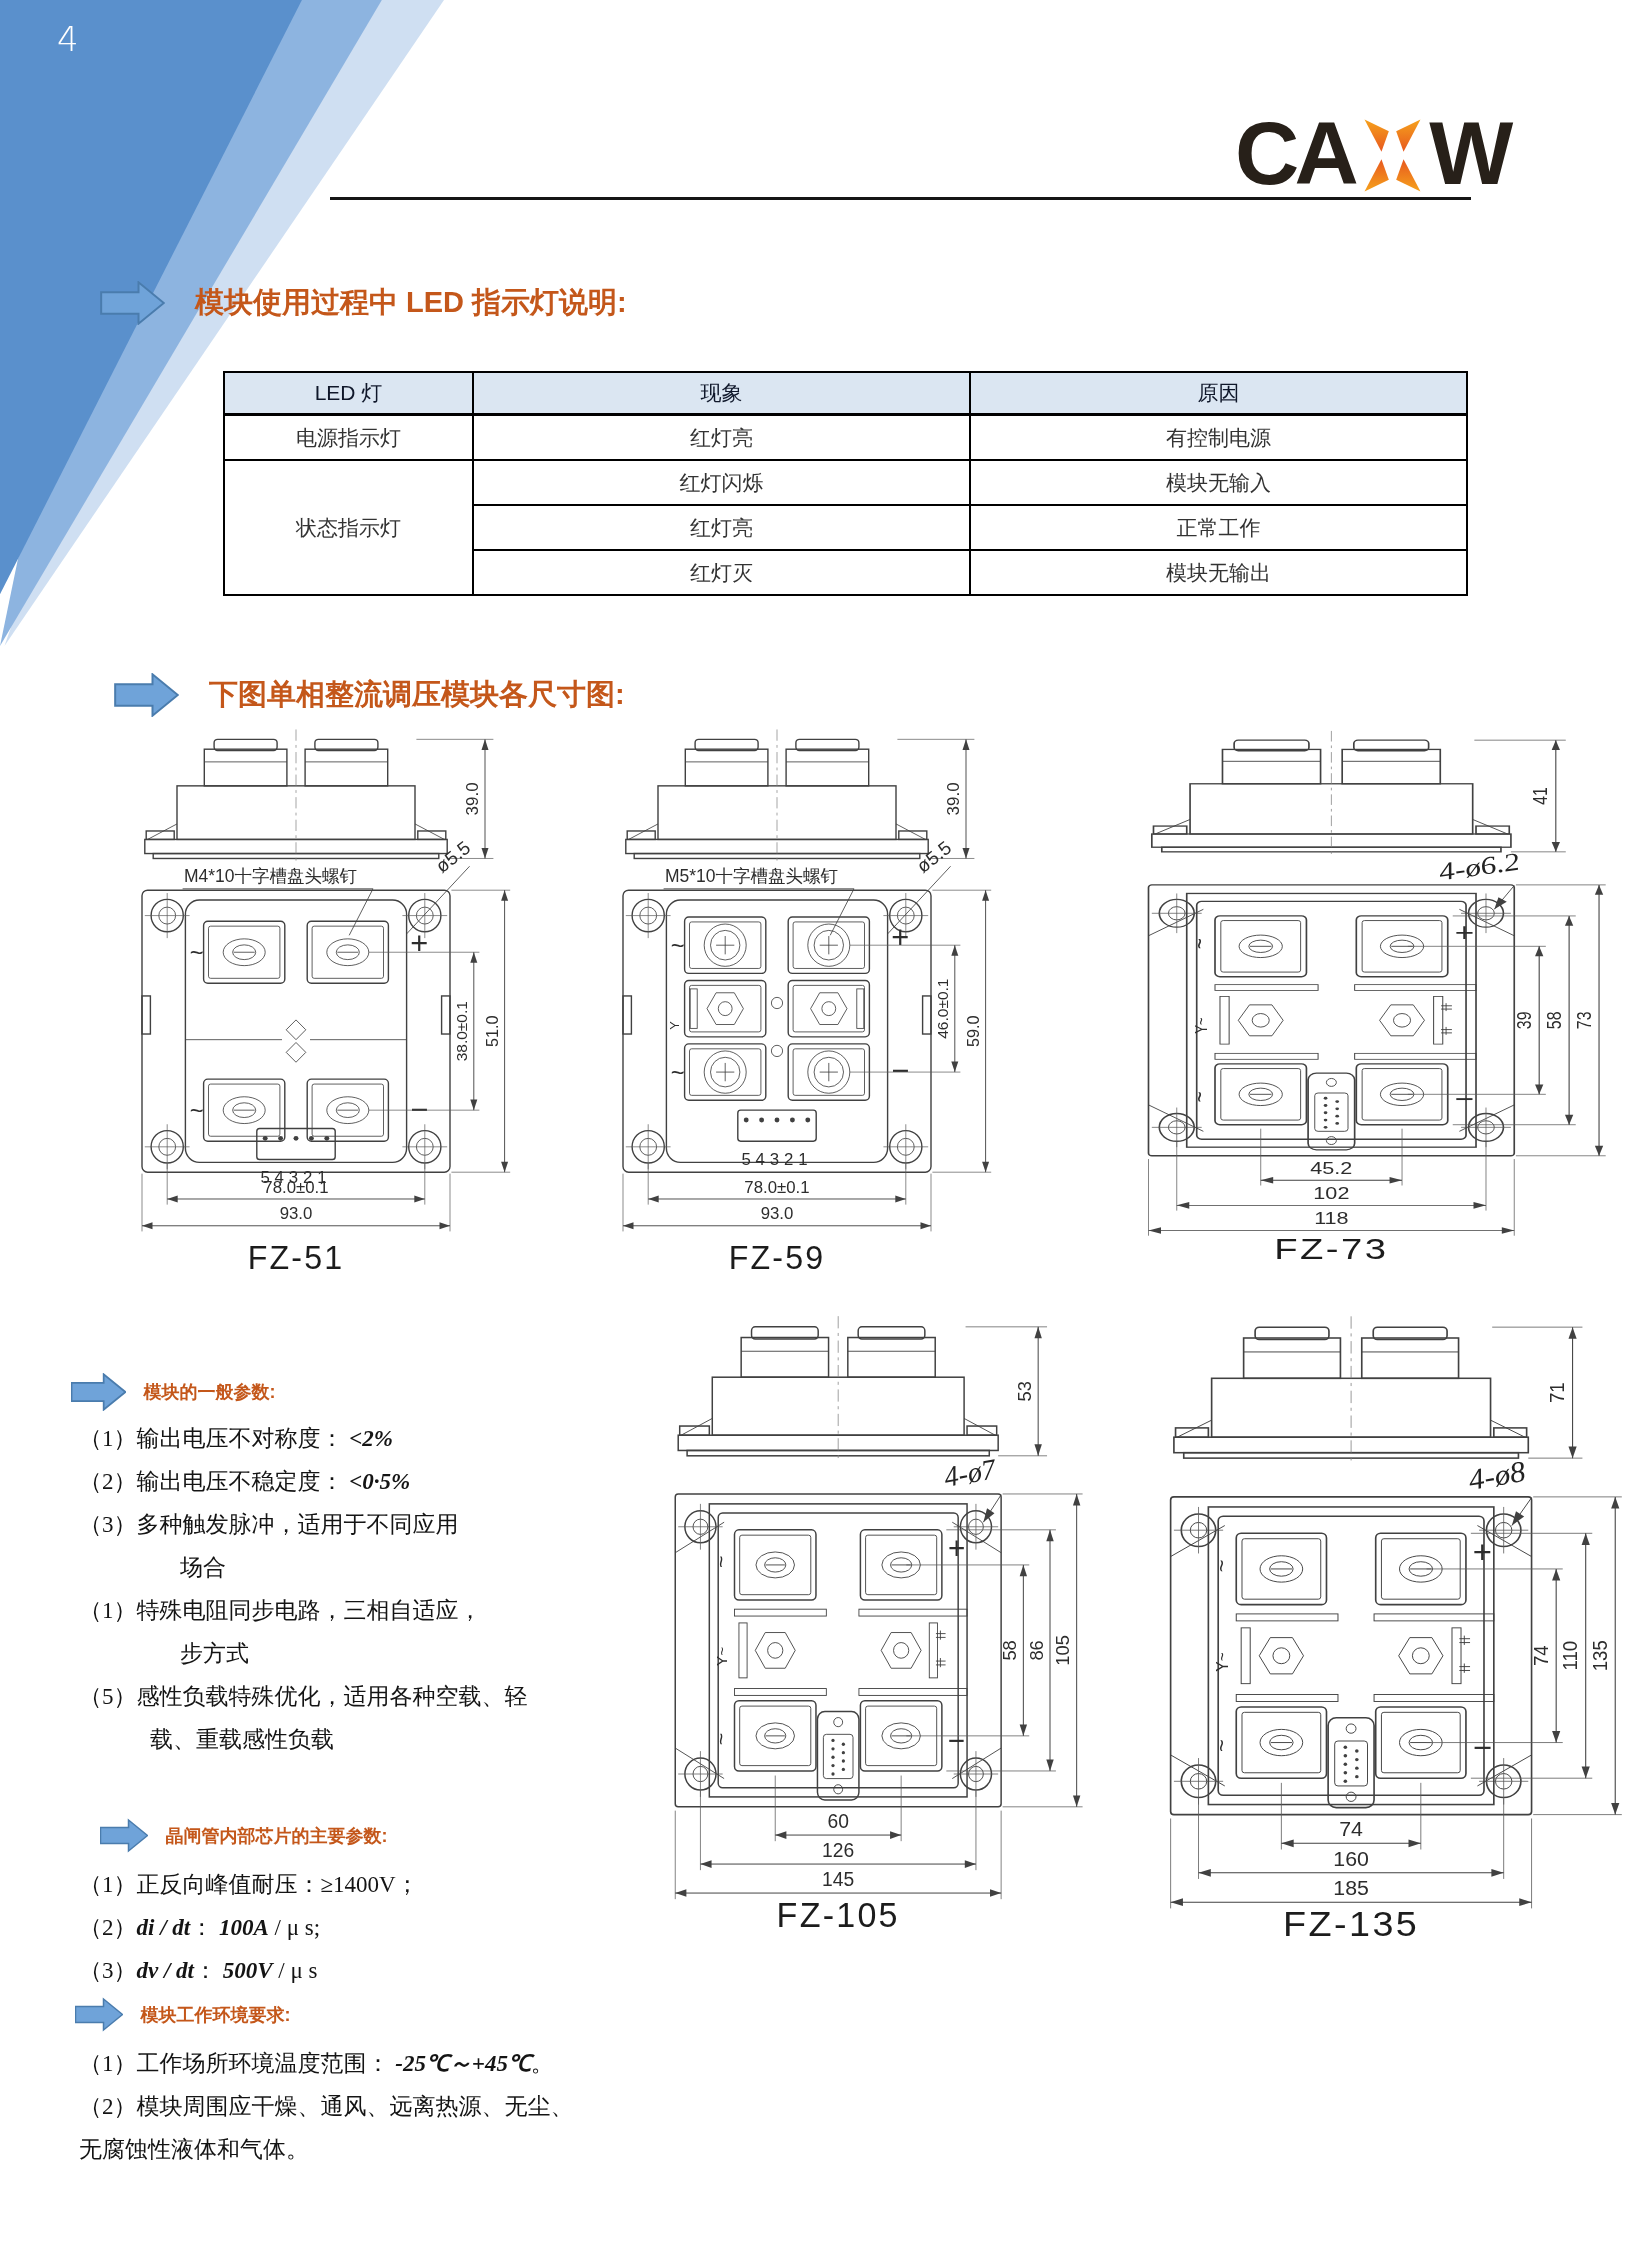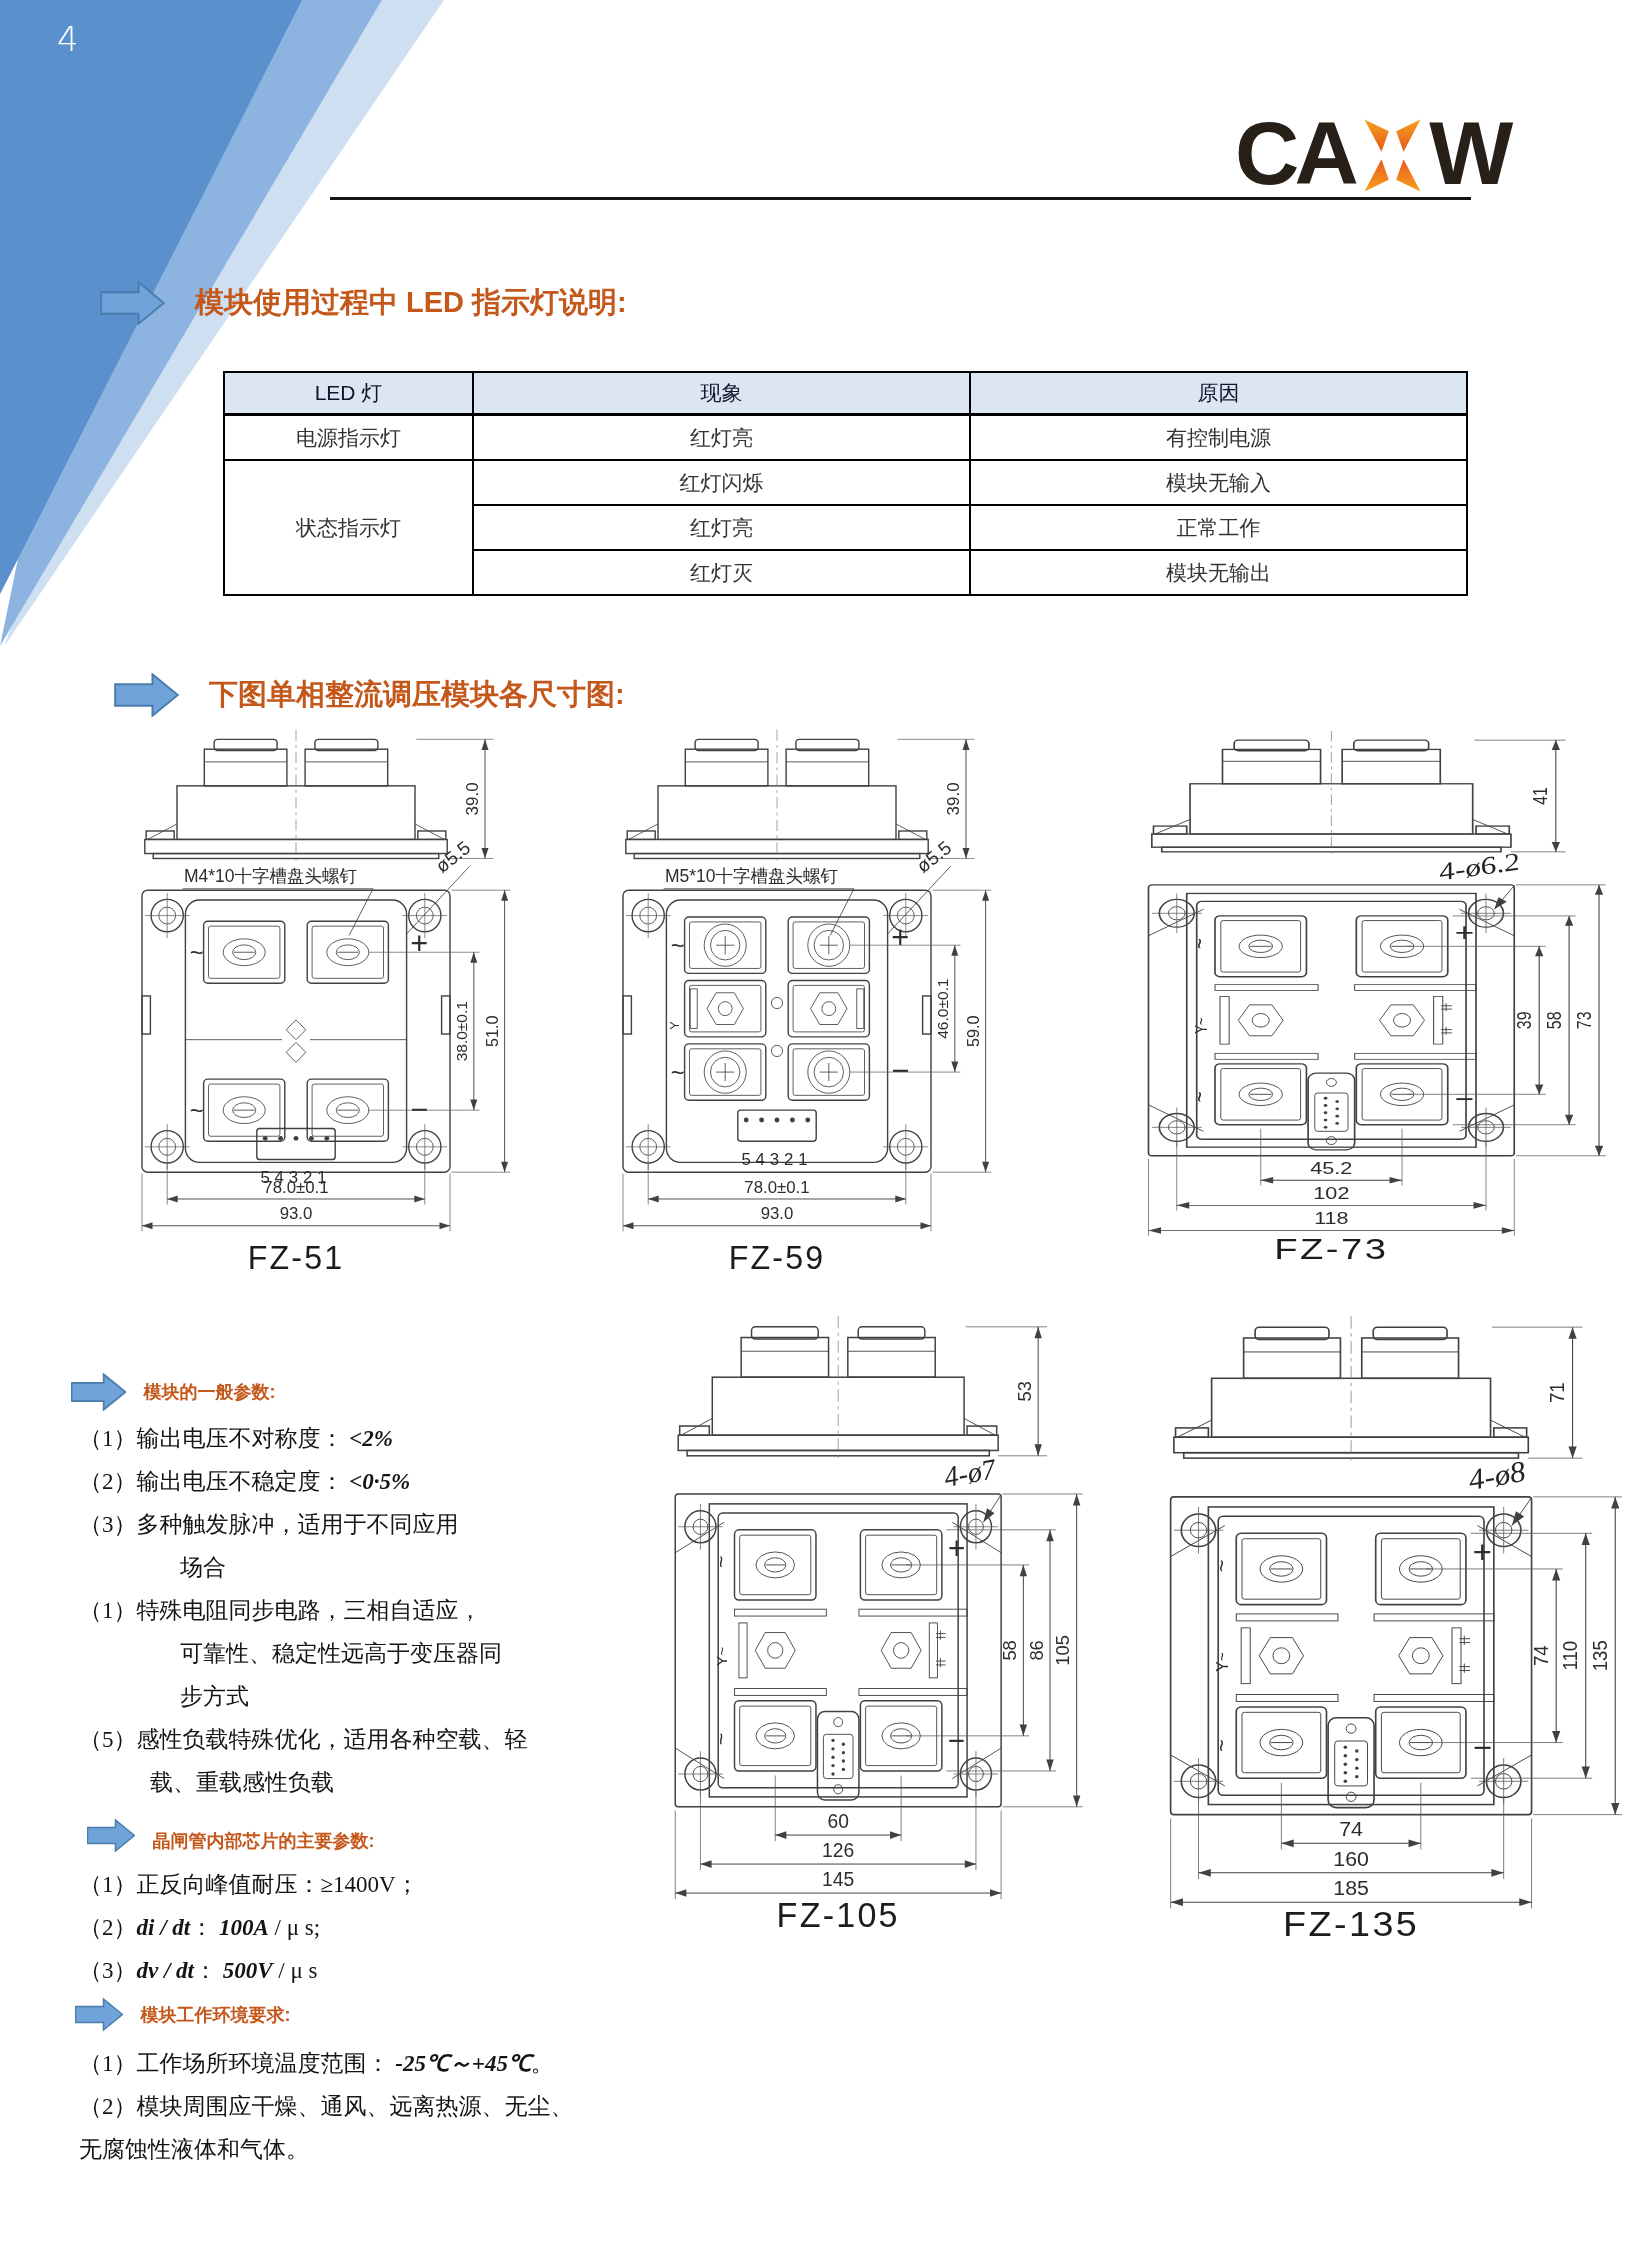--- a/index.html
+++ b/index.html
@@ -95,21 +95,21 @@
     <polygon points="1,17 57,17 57,2 95,33 57,64 57,49 1,49" fill="#6fa3d9" stroke="#4a7cad" stroke-width="3"></polygon>
   </svg>
   <span class="ht">下图单相整流调压模块各尺寸图:</span>
 </div>
 <div class="sec-head small" style="left:71px;top:1373px;">
   <svg width="55" height="38" viewBox="0 0 96 66">
     <polygon points="1,17 57,17 57,2 95,33 57,64 57,49 1,49" fill="#6fa3d9" stroke="#4a7cad" stroke-width="3"></polygon>
   </svg>
   <span class="ht">模块的一般参数:</span>
 </div>
-<div class="sec-head small" style="left:87px;top:1818px;align-items:flex-end;">
+<div class="sec-head small" style="left:100px;top:1818px;">
   <svg width="48" height="35" viewBox="0 0 96 66">
     <polygon points="1,17 57,17 57,2 95,33 57,64 57,49 1,49" fill="#6fa3d9" stroke="#4a7cad" stroke-width="3"></polygon>
   </svg>
   <span class="ht">晶闸管内部芯片的主要参数:</span>
 </div>
 <div class="sec-head small" style="left:75px;top:1997px;">
   <svg width="48" height="35" viewBox="0 0 96 66">
     <polygon points="1,17 57,17 57,2 95,33 57,64 57,49 1,49" fill="#6fa3d9" stroke="#4a7cad" stroke-width="3"></polygon>
   </svg>
   <span class="ht">模块工作环境要求:</span>
@@ -792,21 +792,20 @@
       <text x="300" y="812" font-size="46" class="mt" text-anchor="middle">FZ-135</text>
     </svg>
   </div>
 
 <div id="pg" class="params" style="top:1417px;">
     <div class="pline"><span>（1）输出电压不对称度： </span><span class="em">&lt;2%</span></div>
     <div class="pline"><span>（2）输出电压不稳定度： </span><span class="em">&lt;0·5%</span></div>
     <div class="pline"><span>（3）多种触发脉冲，适用于不同应用</span></div>
     <div class="pline ind1"><span>场合</span></div>
     <div class="pline"><span>（1）特殊电阻同步电路，三相自适应，</span></div>
-    <div class="pline ind1"><span>可靠性、稳定性远高于变压器同</span></div>
     <div class="pline ind1"><span>步方式</span></div>
     <div class="pline"><span>（5）感性负载特殊优化，适用各种空载、轻</span></div>
     <div class="pline ind2"><span>载、重载感性负载</span></div>
   </div>
 <div id="pt" class="params" style="top:1863px;">
     <div class="pline"><span>（1）正反向峰值耐压：≥1400V；</span></div>
     <div class="pline"><span>（2）</span><span class="em">di / dt</span><span>： </span><span class="em">100A</span><span> / μ s;</span></div>
     <div class="pline"><span>（3）</span><span class="em">dv / dt</span><span>： </span><span class="em">500V</span><span> / μ s</span></div>
   </div>
 <div id="pe" class="params" style="top:2042px;">

